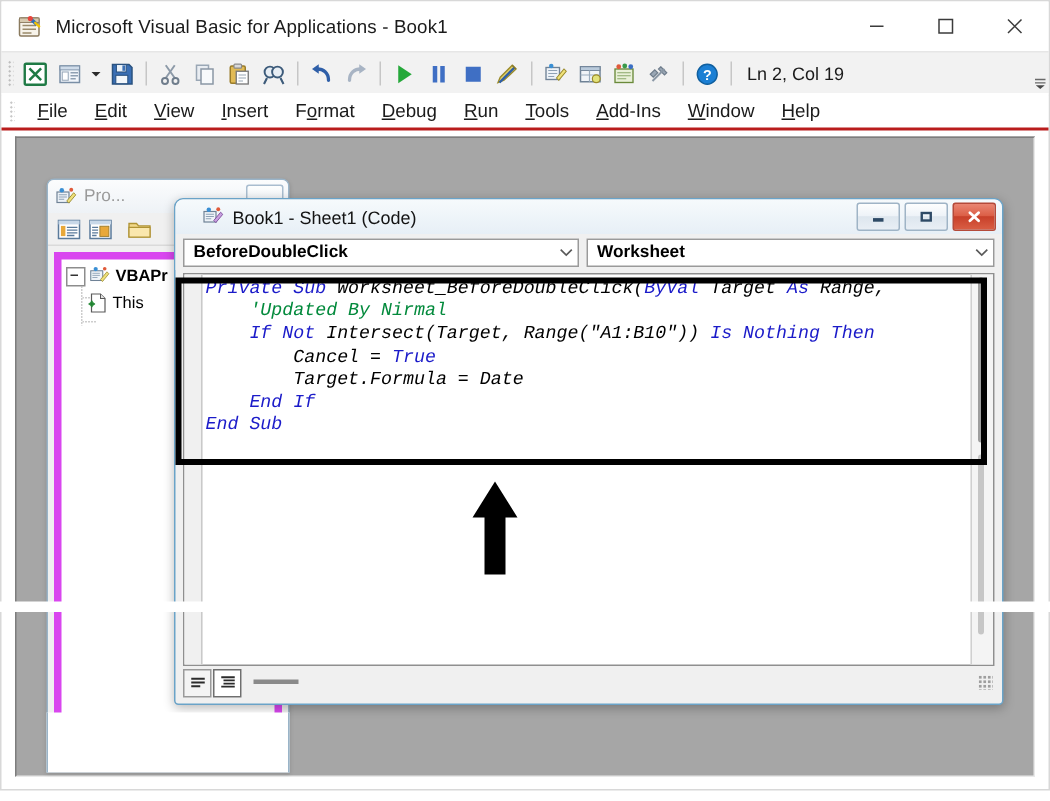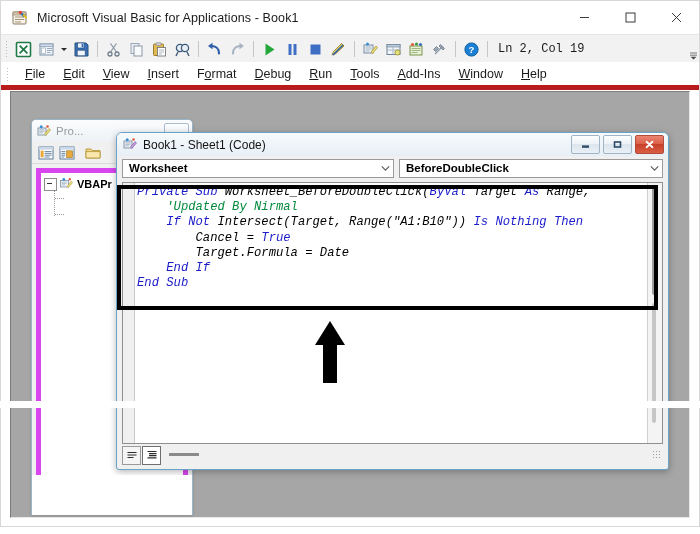--- a/index.html
+++ b/index.html
@@ -27,27 +27,27 @@
 
   
   .toolbar{position:absolute;left:0;top:33px;width:698px;height:28px;background:#f2f2f2;
     border-top:1px solid #e6e6e6;border-bottom:1px solid #dfdfdf;
     display:flex;align-items:center;}
   .grip{width:4px;height:18px;margin-left:4px;margin-right:3px;
     background-image:radial-gradient(#b9b9b9 38%,transparent 40%);
     background-size:3px 3px;}
   .tbtn{width:21px;height:21px;margin:0 1px;display:flex;align-items:center;justify-content:center;position:relative;}
   .tsep{width:1px;height:16px;background:#c6c6c6;margin:0 4px;}
-  .tb-status{font-size:12px;color:#1b1b1b;margin-left:6px;white-space:nowrap;font-family:Liberation Mono, monospace;}
+  .tb-status{font-size:12px;color:#1b1b1b;margin-left:6px;white-space:nowrap;}
   .tb-overflow{margin-left:auto;width:12px;height:24px;display:flex;flex-direction:column;
     align-items:center;justify-content:flex-end;padding-bottom:2px;}
 
   
   .menubar{position:absolute;left:0;top:61px;width:698px;height:23px;background:#ffffff;
-    display:flex;align-items:center;border-bottom:5px solid #b91c1c;}
+    display:flex;align-items:center;border-bottom:2px solid #b91c1c;}
   .mgrip{width:4px;height:14px;margin-left:5px;margin-right:6px;
     background-image:radial-gradient(#c2c2c2 38%,transparent 40%);
     background-size:3px 3px;}
   .menuitem{font-size:12.5px;color:#1b1b1b;padding:2px 9px;white-space:nowrap;}
   .menuitem u{text-decoration:underline;}
 
   
   .mdi{position:absolute;left:9px;top:90px;width:680px;height:427px;
     background:#a6a6a6;border-top:1px solid #7d7d7d;border-left:1px solid #7d7d7d;
     border-right:1px solid #e9e9e9;border-bottom:1px solid #e9e9e9;box-sizing:border-box;}
@@ -78,21 +78,21 @@
   .child{padding-left:14px;}
   .dotline{position:absolute;left:13px;top:18px;width:1px;height:26px;
     background-image:linear-gradient(#9a9a9a 50%,transparent 50%);background-size:1px 2px;}
   .dotline-h{position:absolute;left:14px;width:9px;height:1px;
     background-image:linear-gradient(to right,#9a9a9a 50%,transparent 50%);background-size:2px 1px;}
 
   
   .codewin{position:absolute;left:105px;top:40px;width:553px;height:338px;
     background:#f0f0f0;border:1px solid #6aa3c8;border-radius:6px 6px 3px 3px;box-sizing:border-box;
     box-shadow:0 2px 7px rgba(0,0,0,.28);}
-  .cw-title{height:23px;display:flex;align-items:center;padding-left:6px;
+  .cw-title{height:23px;display:flex;align-items:center;padding-left:18px;
     background:linear-gradient(to bottom,#f6fafc 0%,#e7eff6 100%);border-radius:5px 5px 0 0;}
   .cw-ico{width:15px;height:15px;margin-right:5px;flex:0 0 auto;position:relative;}
   .cw-titletext{font-size:12px;color:#141414;white-space:nowrap;}
   .cw-btns{margin-left:auto;display:flex;align-items:center;padding-right:4px;}
   .cwb{width:27px;height:17px;border:1px solid #9fb4c6;border-radius:2px;margin-left:3px;
     background:linear-gradient(to bottom,#fdfefe 0%,#eef3f8 45%,#dde6ee 50%,#e9eff5 100%);
     display:flex;align-items:center;justify-content:center;}
   .cwb.close{border-color:#b44a3a;
     background:linear-gradient(to bottom,#e98572 0%,#dc6048 45%,#c8402a 50%,#d95e44 100%);}
 
@@ -406,20 +406,31 @@
               </svg>
             </span>
             <span class="nlabel">VBAPr</span>
           </div>
 
           <div class="dotline"></div>
           <div class="dotline-h" style="top:25px;"></div>
           <div class="dotline-h" style="top:41px;"></div>
 
 
+          <div class="node child" style="margin-top:2px;">
+            <span class="nico">
+              <svg width="14" height="14" viewBox="0 0 14 14">
+                <path d="M3 1h6l3 3v9H3z" fill="#ffffff" stroke="#5a5a5a" stroke-width="0.8"></path>
+                <path d="M9 1v3h3" fill="#e4e4e4" stroke="#5a5a5a" stroke-width="0.7"></path>
+                <path d="M1 7.6l2.2-2.2 2.2 2.2-2.2 2.2z" fill="#3aa04a"></path>
+                <path d="M3.2 5.4v4.4M1 7.6h4.4" stroke="#1f7a2f" stroke-width="0.7"></path>
+              </svg>
+            </span>
+            <span>This</span>
+          </div>
         </div>
       </div>
     </div>
 
     <div class="codewin">
       <div class="cw-title">
         <div class="cw-ico">
           <svg width="15" height="15" viewBox="0 0 15 15">
             <rect x="1" y="4" width="8" height="7" fill="#eef3f8" stroke="#6f8296" stroke-width="0.8"></rect>
             <path d="M2.2 5.8h5.4M2.2 7.3h5.4M2.2 8.8h3.6" stroke="#8fa2b5" stroke-width="0.7"></path>
@@ -442,30 +453,30 @@
           </div>
           <div class="cwb close">
             <svg width="13" height="11" viewBox="0 0 13 11">
               <path d="M3.6 2.8l5.8 5.4M9.4 2.8l-5.8 5.4" stroke="#ffffff" stroke-width="1.9" stroke-linecap="round"></path>
             </svg>
           </div>
         </div>
       </div>
 
       <div class="cw-drops">
-        <div class="dd dd1">
-          <span class="ddtext">Worksheet</span>
+        <div class="dd dd2">
+          <span class="ddtext">BeforeDoubleClick</span>
           <span class="ddarrow">
             <svg width="9" height="7" viewBox="0 0 9 7">
                   <path d="M0.8 1.4L4.5 5.1 8.2 1.4" fill="none" stroke="#5a5a5a" stroke-width="1.1"></path>
                 </svg>
           </span>
         </div>
-        <div class="dd dd2">
-          <span class="ddtext">BeforeDoubleClick</span>
+        <div class="dd dd1">
+          <span class="ddtext">Worksheet</span>
           <span class="ddarrow">
             <svg width="9" height="7" viewBox="0 0 9 7">
                   <path d="M0.8 1.4L4.5 5.1 8.2 1.4" fill="none" stroke="#5a5a5a" stroke-width="1.1"></path>
                 </svg>
           </span>
         </div>
       </div>
 
       <div class="cw-body">
         <div class="margin-ind"></div>

